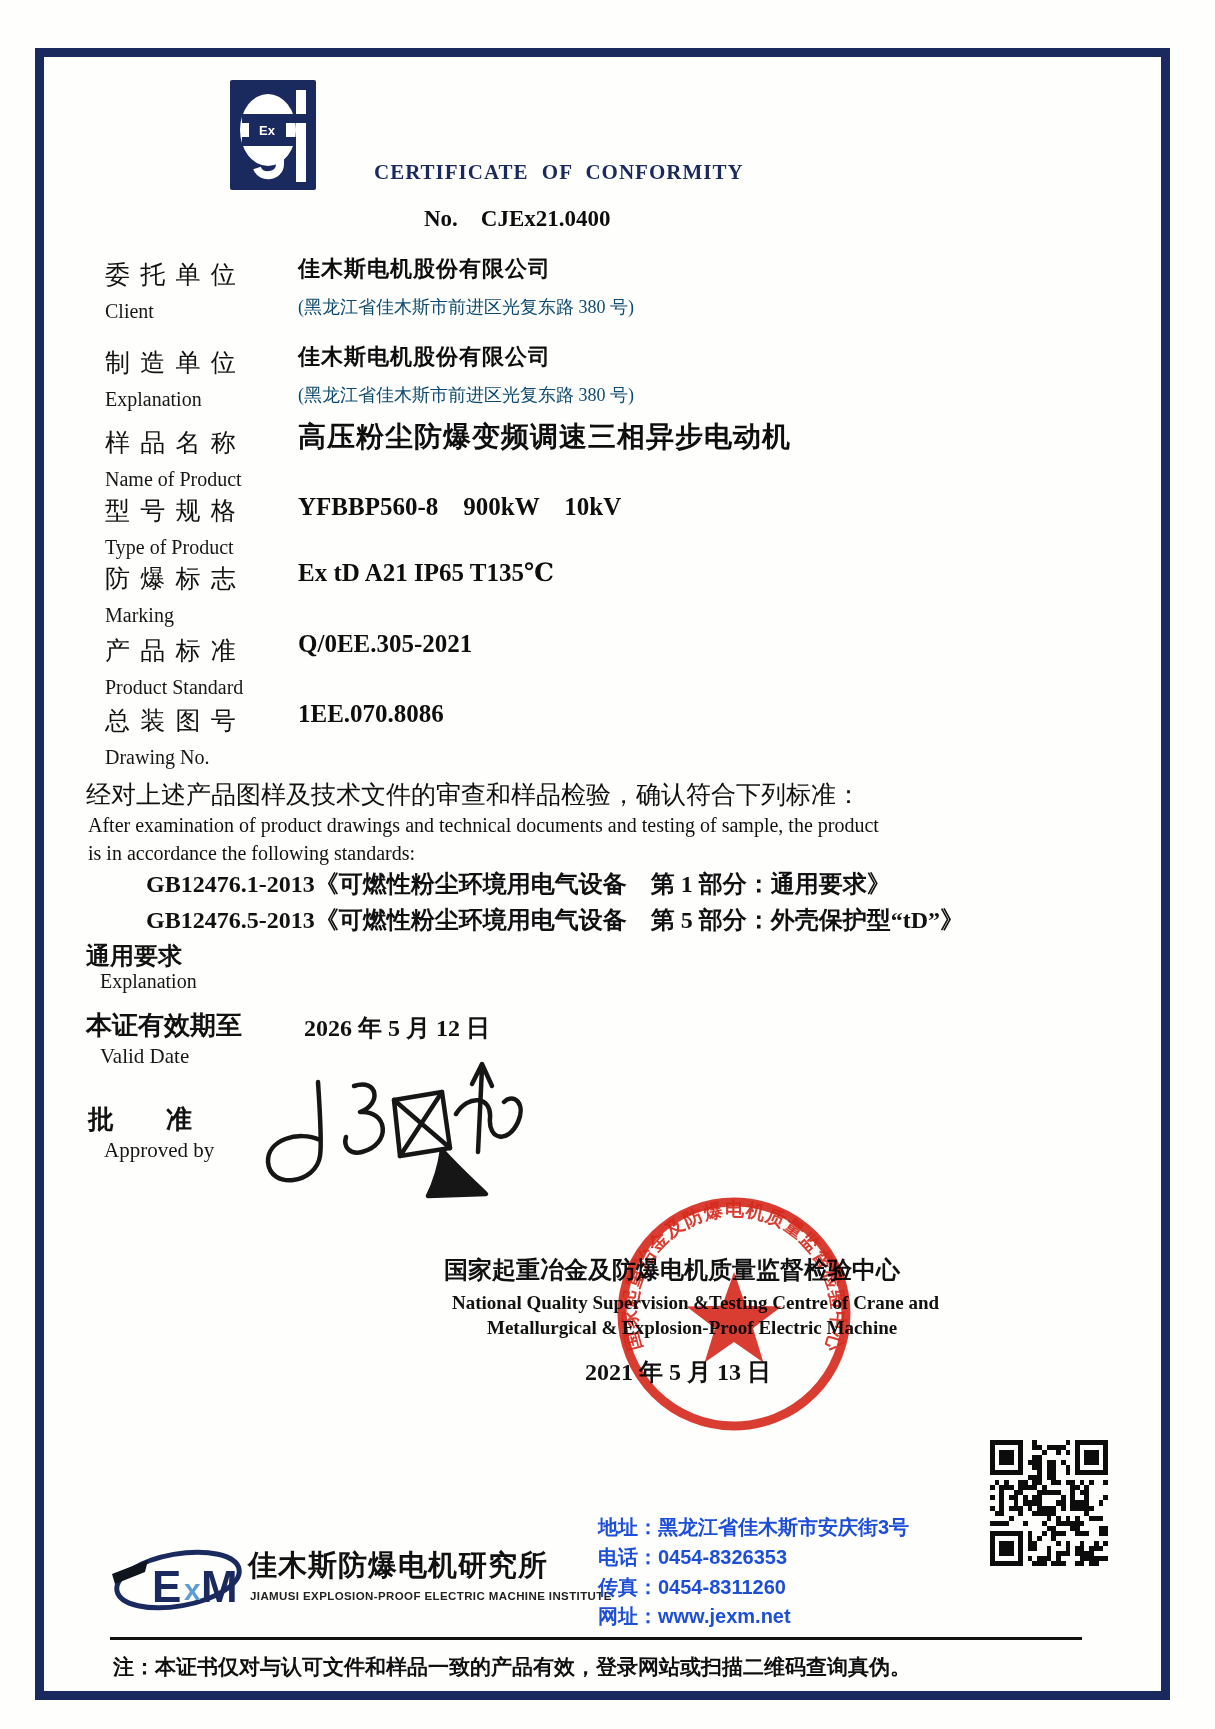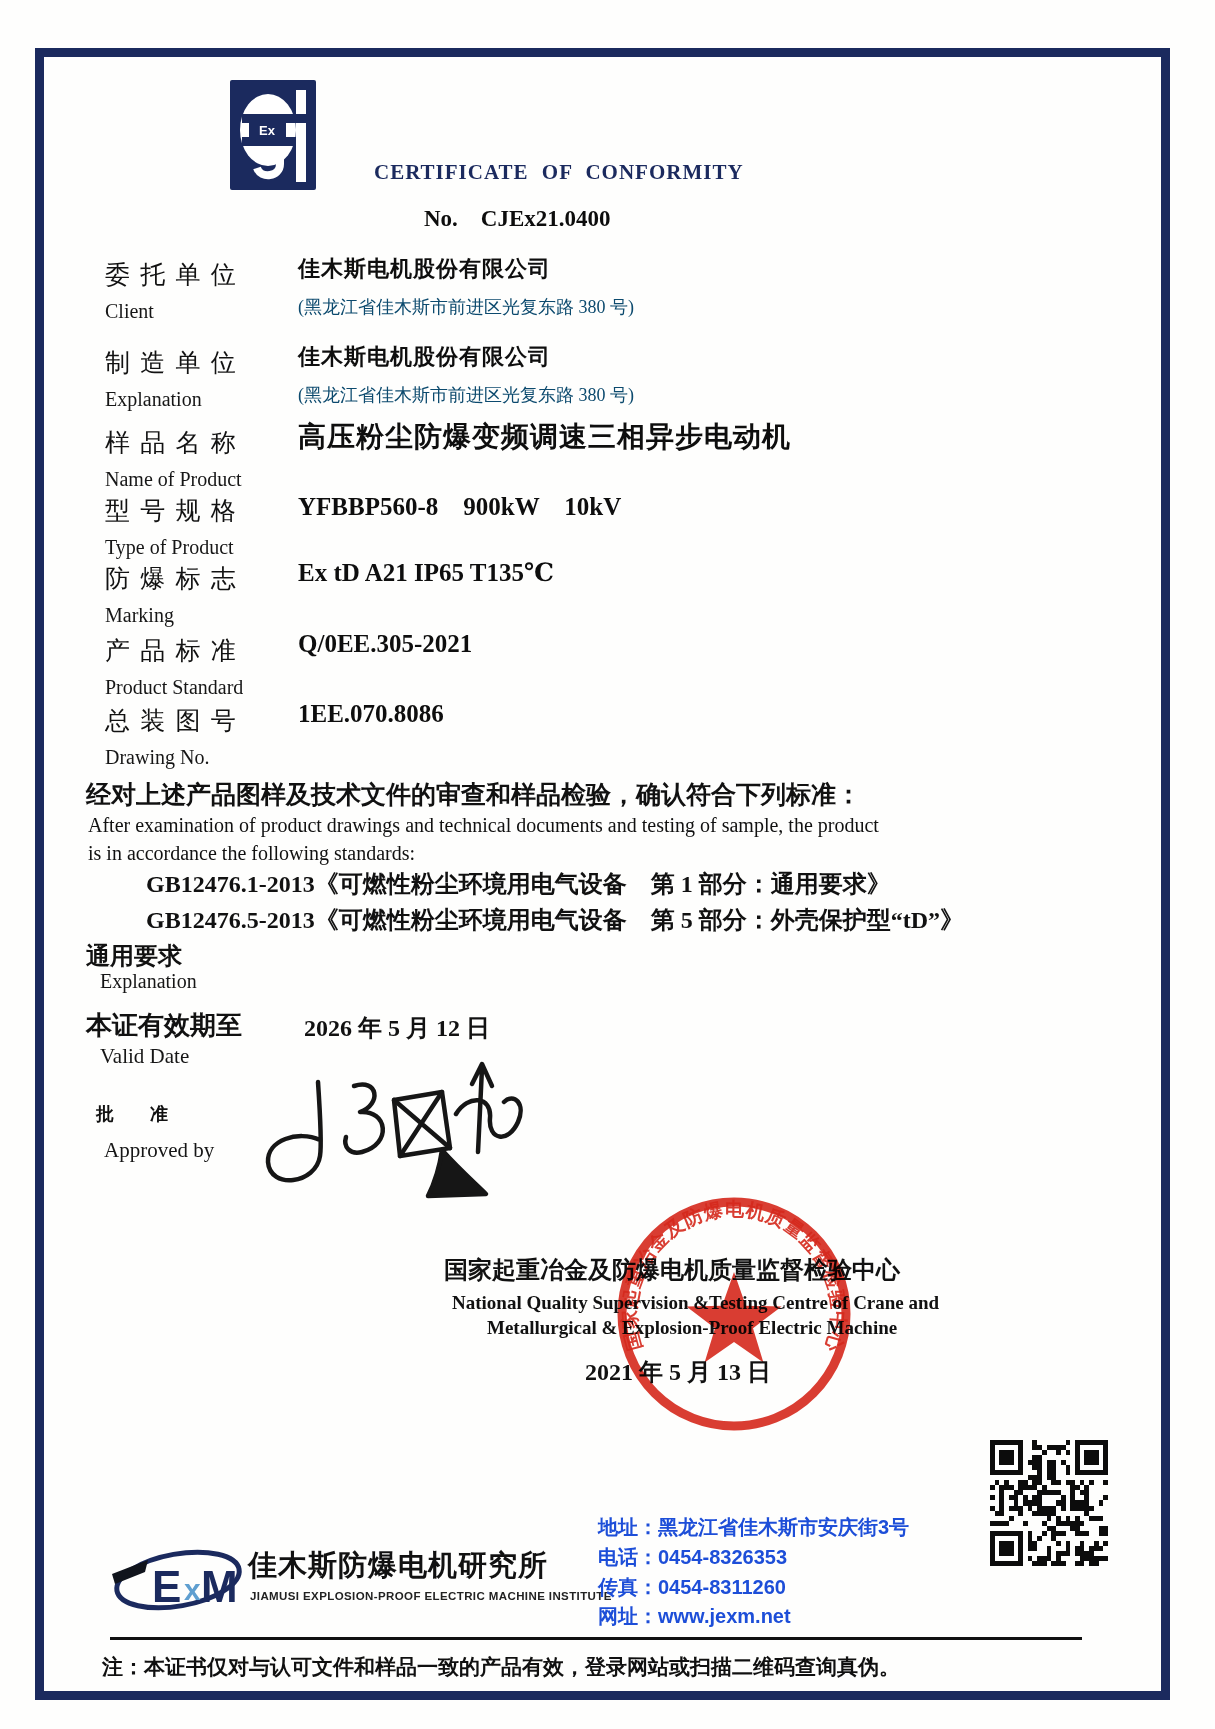--- a/index.html
+++ b/index.html
@@ -19,21 +19,21 @@
   .v22{font-size:22px;letter-spacing:1px;text-align:right;}
   .v25{font-size:25px;}
   .v28{font-size:28px;letter-spacing:1px;}
   .sub{position:absolute;left:298px;font-size:18px;color:#0c4a6e;white-space:nowrap;}
   .para{position:absolute;white-space:nowrap;color:#111;}
   .seal-svg{mix-blend-mode:multiply;}
   .f-sans{font-family:"Liberation Sans","DejaVu Sans",sans-serif;}
   .contact-line{position:absolute;left:598px;font-size:20px;font-weight:700;color:#1d4ed8;
                 font-family:"Liberation Sans",sans-serif;white-space:nowrap;}
   #sep{position:absolute;left:110px;top:1637px;width:972px;height:3px;background:#111;}
-  #note{position:absolute;left:32px;top:1653px;width:938px;text-align:center;font-size:21px;
+  #note{position:absolute;left:43px;top:1653px;width:938px;text-align:center;font-size:21px;
         font-weight:700;color:#101010;font-family:"Liberation Sans",sans-serif;white-space:nowrap;}
 </style>
 </head>
 <body>
 
 <div id="page">
   <div id="frame"></div>
 
   <svg class="abs" style="left:230px;top:80px" width="86" height="110" viewBox="0 0 86 110">
     <rect x="0" y="0" width="86" height="110" rx="2" fill="#1b2a5e"></rect>
@@ -72,34 +72,34 @@
   <div class="val v25" style="top:558px">Ex tD A21 IP65 T135℃</div>
 
   <div class="zh-label" style="top:634px">产 品 标 准</div>
   <div class="en-label" style="top:676px">Product Standard</div>
   <div class="val v25" style="top:630px">Q/0EE.305-2021</div>
 
   <div class="zh-label" style="top:704px">总 装 图 号</div>
   <div class="en-label" style="top:746px">Drawing No.</div>
   <div class="val v25" style="top:700px">1EE.070.8086</div>
 
-  <div class="para" style="left:86px;top:778px;font-size:25px;font-weight:700">经对上述产品图样及技术文件的审查和样品检验，确认符合下列标准：</div>
+  <div class="para" style="left:86px;top:778px;font-size:25px;font-weight:400">经对上述产品图样及技术文件的审查和样品检验，确认符合下列标准：</div>
   <div class="para" style="left:88px;top:814px;font-size:20px">After examination of product drawings and technical documents and testing of sample, the product</div>
   <div class="para" style="left:88px;top:842px;font-size:20px">is in accordance the following standards:</div>
   <div class="para" style="left:146px;top:868px;font-size:24px;font-weight:600">GB12476.1-2013《可燃性粉尘环境用电气设备　第 1 部分：通用要求》</div>
   <div class="para" style="left:146px;top:904px;font-size:24px;font-weight:600">GB12476.5-2013《可燃性粉尘环境用电气设备　第 5 部分：外壳保护型“tD”》</div>
 
   <div class="para" style="left:86px;top:940px;font-size:24px;font-weight:600">通用要求</div>
   <div class="en-label" style="left:100px;top:970px">Explanation</div>
 
   <div class="para" style="left:86px;top:1008px;font-size:26px;font-weight:600">本证有效期至</div>
   <div class="para" style="left:304px;top:1012px;font-size:24px;font-weight:700">2026 年 5 月 12 日</div>
   <div class="en-label" style="left:100px;top:1044px;font-size:21px">Valid Date</div>
 
-  <div class="para" style="left:96px;top:1102px;font-size:18px;font-weight:600">批　　准</div>
+  <div class="para" style="left:88px;top:1102px;font-size:26px;font-weight:600">批　　准</div>
   <div class="en-label" style="left:104px;top:1138px;font-size:21px">Approved by</div>
 
   <svg class="abs" style="left:246px;top:1052px" width="300" height="155" viewBox="0 0 300 155">
     <g stroke="#161616" stroke-width="4.5" fill="none" stroke-linecap="round" stroke-linejoin="round">
       <path d="M 72,30 C 74,60 76,92 74,104 C 70,132 24,138 22,110 C 21,88 52,78 74,88"></path>
       <path d="M 108,34 C 132,26 136,52 114,60 C 142,58 146,92 116,100 C 104,103 97,95 100,85"></path>
       <path d="M 148,48 L 196,40 L 204,96 L 154,104 Z"></path>
       <path d="M 148,48 L 204,96 M 196,40 L 154,104"></path>
       <path d="M 232,100 L 236,16 M 226,32 L 236,12 L 246,34"></path>
       <path d="M 210,62 C 222,42 246,44 244,66 C 242,88 262,92 272,70 C 280,52 268,40 258,50"></path>

